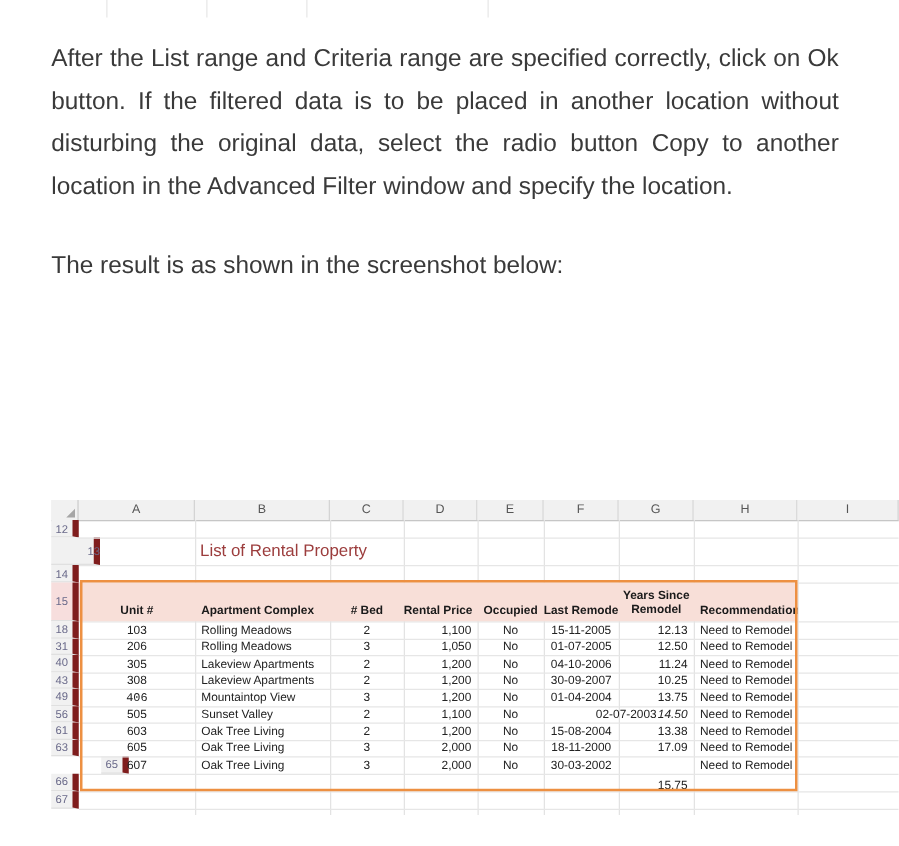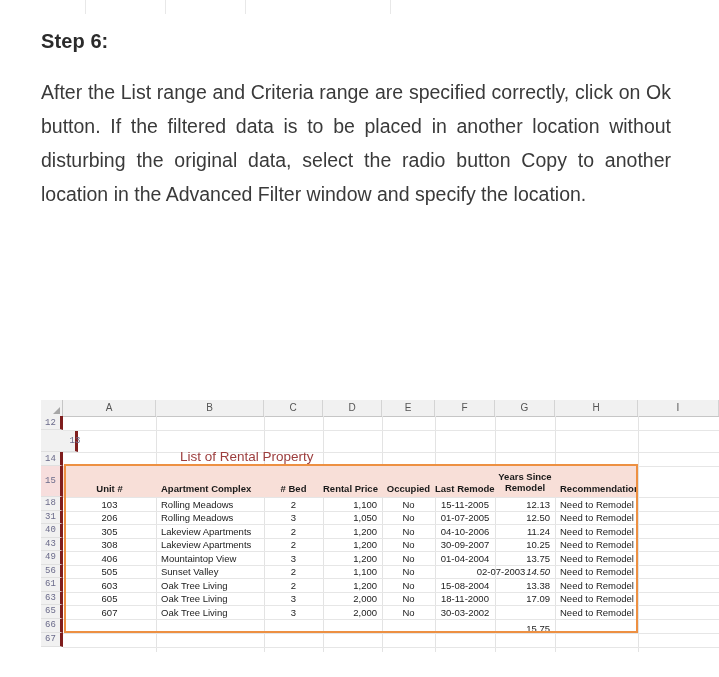--- a/index.html
+++ b/index.html
@@ -112,31 +112,30 @@
     border-left: 7px solid transparent;
     border-bottom: 7px solid #a6a6a6;
   }
 
   
   .row-head {
     position: absolute;
     left: 0;
     width: 22px;
     background: #f1f1f1;
-    border-right: 3px solid #7f1d1d;
+    border-right: 5px solid #7f1d1d;
     border-bottom: 1px solid #e0e0e0;
     box-sizing: border-box;
     font-size: 9px;
     color: #6a6a8a;
     text-align: center;
     line-height: normal;
     display: flex;
     align-items: center;
     justify-content: center;
-    font-family: Liberation Mono, monospace;
   }
   .row-head.hdr-row {
     background: #f7dedd;
     color: #6a6a8a;
   }
 
   
   .grid-area {
     position: absolute;
     left: 22px;
@@ -213,22 +212,22 @@
 <body>
 
 <div class="top-strip">
   <i style="left:85px"></i>
   <i style="left:165px"></i>
   <i style="left:245px"></i>
   <i style="left:390px"></i>
 </div>
 
 <div class="article">
-  <h2 class="step-title">Step 6:</h2>
   <p class="para">After the List range and Criteria range are specified correctly, click on Ok button. If the filtered data is to be placed in another location without disturbing the original data, select the radio button Copy to another location in the Advanced Filter window and specify the location.</p>
+  <p class="para para-2">The result is as shown in the screenshot below:</p>
 </div>
 
 <div class="sheet">
   <div class="sheet-inner" id="sheet-inner">
       <div class="col-head">
         <div class="corner-box"></div>
         <div class="ch" style="left:22px;width:93px;">A</div>
         <div class="ch" style="left:115px;width:108px;">B</div>
         <div class="ch" style="left:223px;width:59px;">C</div>
         <div class="ch" style="left:282px;width:59px;">D</div>
@@ -243,21 +242,21 @@
       <div class="row-head" style="top:52px;height:14px;">14</div>
       <div class="row-head hdr-row" style="top:66px;height:31px;">15</div>
       <div class="row-head" style="top:97px;height:13.5px;">18</div>
       <div class="row-head" style="top:110.5px;height:13.5px;">31</div>
       <div class="row-head" style="top:124px;height:13.5px;">40</div>
       <div class="row-head" style="top:137.5px;height:13.5px;">43</div>
       <div class="row-head" style="top:151px;height:13.5px;">49</div>
       <div class="row-head" style="top:164.5px;height:13.5px;">56</div>
       <div class="row-head" style="top:178px;height:13.5px;">61</div>
       <div class="row-head" style="top:191.5px;height:13.5px;">63</div>
-      <div class="row-head" style="top:205px;height:13.5px;">65</div>
+      <div class="row-head" style="top:205px;height:13.5px;margin-left:40px;">65</div>
       <div class="row-head" style="top:218.5px;height:14px;">66</div>
       <div class="row-head" style="top:232.5px;height:14px;">67</div>
       <div class="grid-area">
         <div class="vline" style="left:93px;height:236px;"></div>
         <div class="vline" style="left:201px;height:236px;"></div>
         <div class="vline" style="left:260px;height:236px;"></div>
         <div class="vline" style="left:319px;height:236px;"></div>
         <div class="vline" style="left:372px;height:236px;"></div>
         <div class="vline" style="left:432px;height:236px;"></div>
         <div class="vline" style="left:492px;height:236px;"></div>
@@ -271,21 +270,21 @@
         <div class="hline" style="top:121.5px;"></div>
         <div class="hline" style="top:135px;"></div>
         <div class="hline" style="top:148.5px;"></div>
         <div class="hline" style="top:162px;"></div>
         <div class="hline" style="top:175.5px;"></div>
         <div class="hline" style="top:189px;"></div>
         <div class="hline" style="top:202.5px;"></div>
         <div class="hline" style="top:216.5px;"></div>
         <div class="hline" style="top:230.5px;"></div>
         <div class="tbl-head-bg" style="left:0px;top:50px;width:575px;height:31px;"></div>
-        <div class="sheet-title" style="left:117px;top:17px;margin-top:16px;">List of Rental Property</div>
+        <div class="sheet-title" style="left:97px;top:17px;">List of Rental Property</div>
         <div class="cell hdr c" style="left:0px;top:66px;width:93px;box-sizing:border-box;">Unit #</div>
         <div class="cell hdr l" style="left:93px;top:66px;width:108px;box-sizing:border-box;padding-left:5px;">Apartment Complex</div>
         <div class="cell hdr c" style="left:201px;top:66px;width:59px;box-sizing:border-box;"># Bed</div>
         <div class="cell hdr r" style="left:260px;top:66px;width:59px;box-sizing:border-box;padding-right:5px;">Rental Price</div>
         <div class="cell hdr c" style="left:319px;top:66px;width:53px;box-sizing:border-box;">Occupied</div>
         <div class="cell hdr c" style="left:372px;top:66px;width:60px;box-sizing:border-box;">Last Remodel</div>
         <div class="hdr-two-line" style="left:432px;top:55px;width:60px;">Years Since<br>Remodel</div>
         <div class="cell hdr l" style="left:492px;top:66px;width:83px;box-sizing:border-box;padding-left:5px;">Recommendation</div>
         <div class="cell c" style="left:0px;top:81.5px;width:93px;box-sizing:border-box;">103</div>
         <div class="cell l" style="left:93px;top:81.5px;width:108px;box-sizing:border-box;padding-left:5px;">Rolling Meadows</div>
@@ -312,21 +311,21 @@
         <div class="cell r" style="left:432px;top:108.5px;width:60px;box-sizing:border-box;padding-right:5px;">11.24</div>
         <div class="cell l" style="left:492px;top:108.5px;width:83px;box-sizing:border-box;padding-left:5px;">Need to Remodel</div>
         <div class="cell c" style="left:0px;top:122px;width:93px;box-sizing:border-box;">308</div>
         <div class="cell l" style="left:93px;top:122px;width:108px;box-sizing:border-box;padding-left:5px;">Lakeview Apartments</div>
         <div class="cell c" style="left:201px;top:122px;width:59px;box-sizing:border-box;">2</div>
         <div class="cell r" style="left:260px;top:122px;width:59px;box-sizing:border-box;padding-right:5px;">1,200</div>
         <div class="cell c" style="left:319px;top:122px;width:53px;box-sizing:border-box;">No</div>
         <div class="cell c" style="left:372px;top:122px;width:60px;box-sizing:border-box;">30-09-2007</div>
         <div class="cell r" style="left:432px;top:122px;width:60px;box-sizing:border-box;padding-right:5px;">10.25</div>
         <div class="cell l" style="left:492px;top:122px;width:83px;box-sizing:border-box;padding-left:5px;">Need to Remodel</div>
-        <div class="cell c" style="left:0px;top:135.5px;width:93px;box-sizing:border-box;">406</div>
+        <div class="cell c" style="left:0px;top:135.5px;width:93px;box-sizing:border-box;font-family:Liberation Mono, monospace;">406</div>
         <div class="cell l" style="left:93px;top:135.5px;width:108px;box-sizing:border-box;padding-left:5px;">Mountaintop View</div>
         <div class="cell c" style="left:201px;top:135.5px;width:59px;box-sizing:border-box;">3</div>
         <div class="cell r" style="left:260px;top:135.5px;width:59px;box-sizing:border-box;padding-right:5px;">1,200</div>
         <div class="cell c" style="left:319px;top:135.5px;width:53px;box-sizing:border-box;">No</div>
         <div class="cell c" style="left:372px;top:135.5px;width:60px;box-sizing:border-box;">01-04-2004</div>
         <div class="cell r" style="left:432px;top:135.5px;width:60px;box-sizing:border-box;padding-right:5px;">13.75</div>
         <div class="cell l" style="left:492px;top:135.5px;width:83px;box-sizing:border-box;padding-left:5px;">Need to Remodel</div>
         <div class="cell c" style="left:0px;top:149px;width:93px;box-sizing:border-box;">505</div>
         <div class="cell l" style="left:93px;top:149px;width:108px;box-sizing:border-box;padding-left:5px;">Sunset Valley</div>
         <div class="cell c" style="left:201px;top:149px;width:59px;box-sizing:border-box;">2</div>

